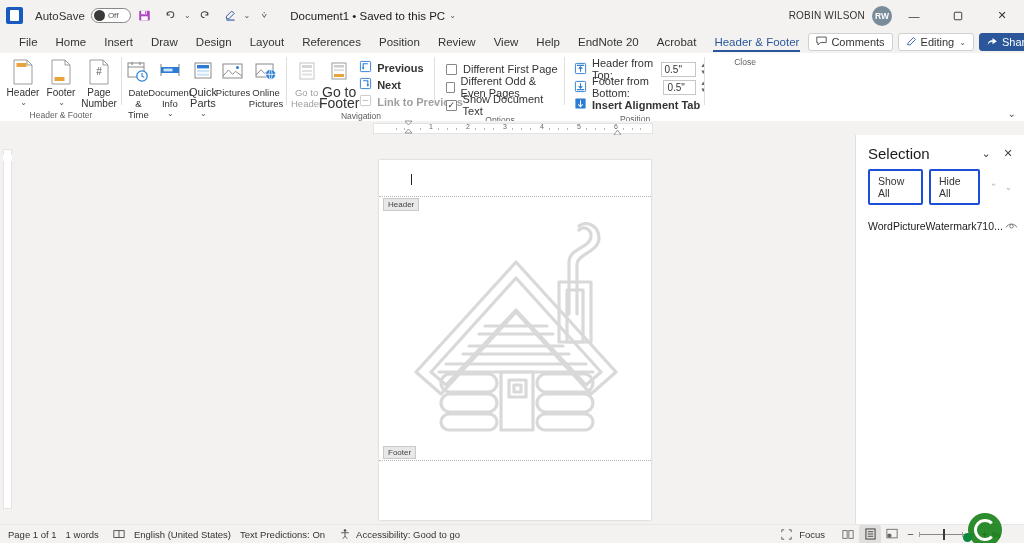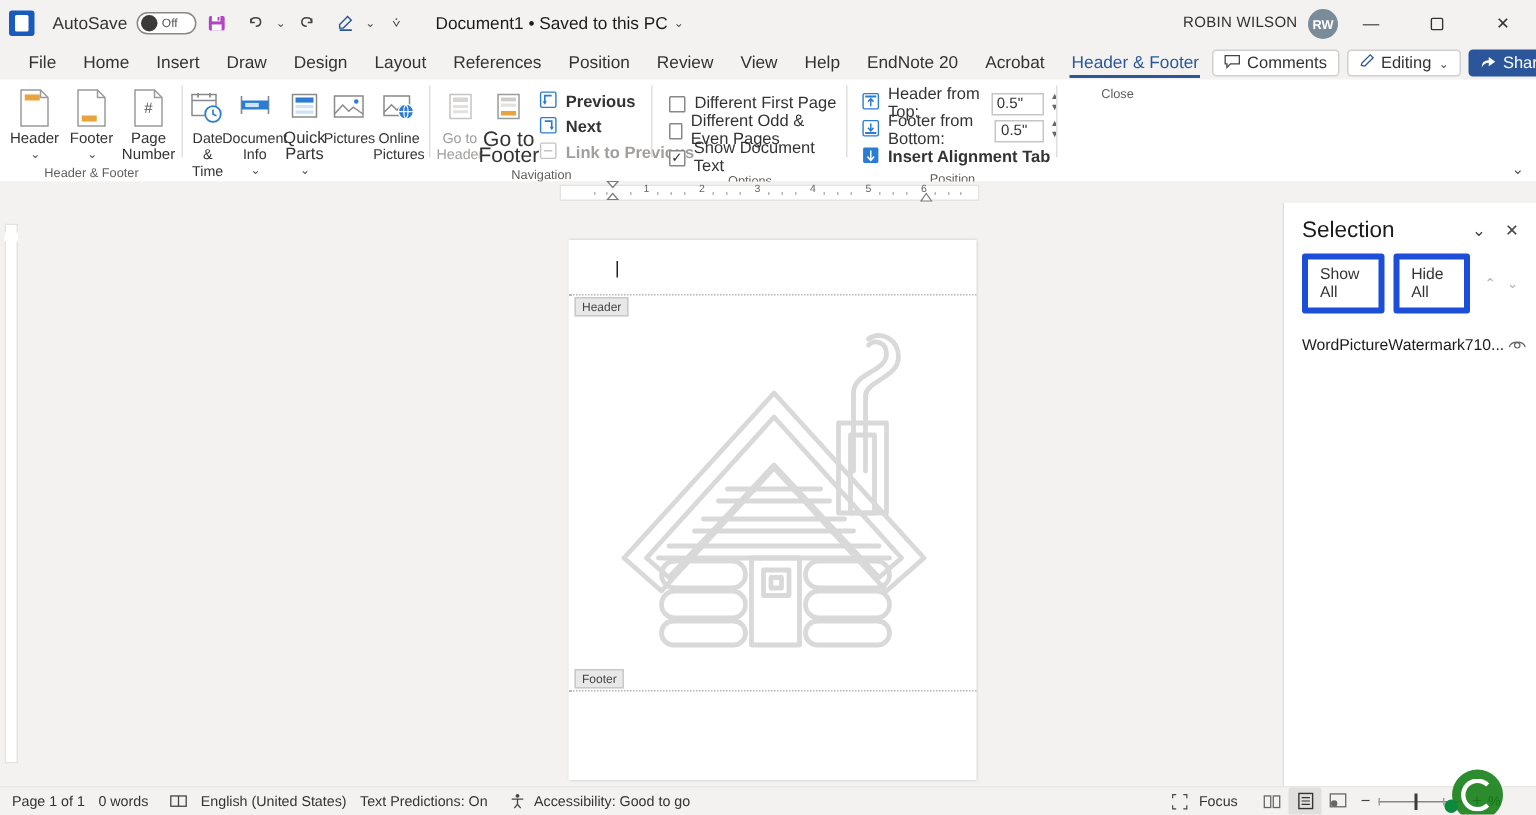--- a/index.html
+++ b/index.html
@@ -188,21 +188,21 @@
   }
   .selpane-head { display: flex; align-items: center; padding: 8px 6px 4px 12px; }
   .selpane-title { font-size: 15px; color: #1b1b1b; }
   .selpane-head .acts { margin-left: auto; display: flex; gap: 2px; }
   .pane-ic {
     width: 20px; height: 20px; display: flex; align-items: center; justify-content: center;
     color: #444; font-size: 11px;
   }
   .selpane-btns { display: flex; align-items: center; padding: 2px 8px 0 12px; }
   .sbtn {
-    height: 19px; border: 4px solid #1d4ed8; background: #fff; border-radius: 2px;
+    height: 19px; border: 2px solid #1d4ed8; background: #fff; border-radius: 2px;
     font-size: 10.5px; color: #333; padding: 16px 8px; display: flex; align-items: center;
     margin-right: 6px;
   }
   .ordbtns { margin-left: auto; display: flex; }
   .ordbtns .pane-ic { font-size: 9px; color: #b3b1af; width: 15px; }
   .sel-list { padding: 12px 6px 0 12px; }
   .sel-item {
     display: flex; align-items: center; height: 18px; font-size: 10.5px; color: #1b1b1b;
   }
   .sel-item .eye { margin-left: auto; color: #555; font-size: 11px; }
@@ -689,21 +689,21 @@
                 <circle cx="8" cy="7" r="2.2" fill="none" stroke="#666" stroke-width="1"></circle>
               </svg>
           </span>
         </div>
       </div>
     </div>
   </div>
 
   <div class="statusbar">
     <span class="st">Page 1 of 1</span>
-    <span class="st">0 words</span>
+    <span class="st">1 words</span>
     <span class="st-ic">
       <svg width="12" height="11" viewBox="0 0 14 12">
           <rect x="1" y="1.5" width="12" height="8" fill="none" stroke="#444" stroke-width="1"></rect>
           <path d="M7 1.5v8" stroke="#444" stroke-width="1"></path>
         </svg>
     </span>
     <span class="st" style="padding-left:4px">English (United States)</span>
     <span class="st">Text Predictions: On</span>
     <span class="st-ic">
       <svg width="12" height="12" viewBox="0 0 14 14">

